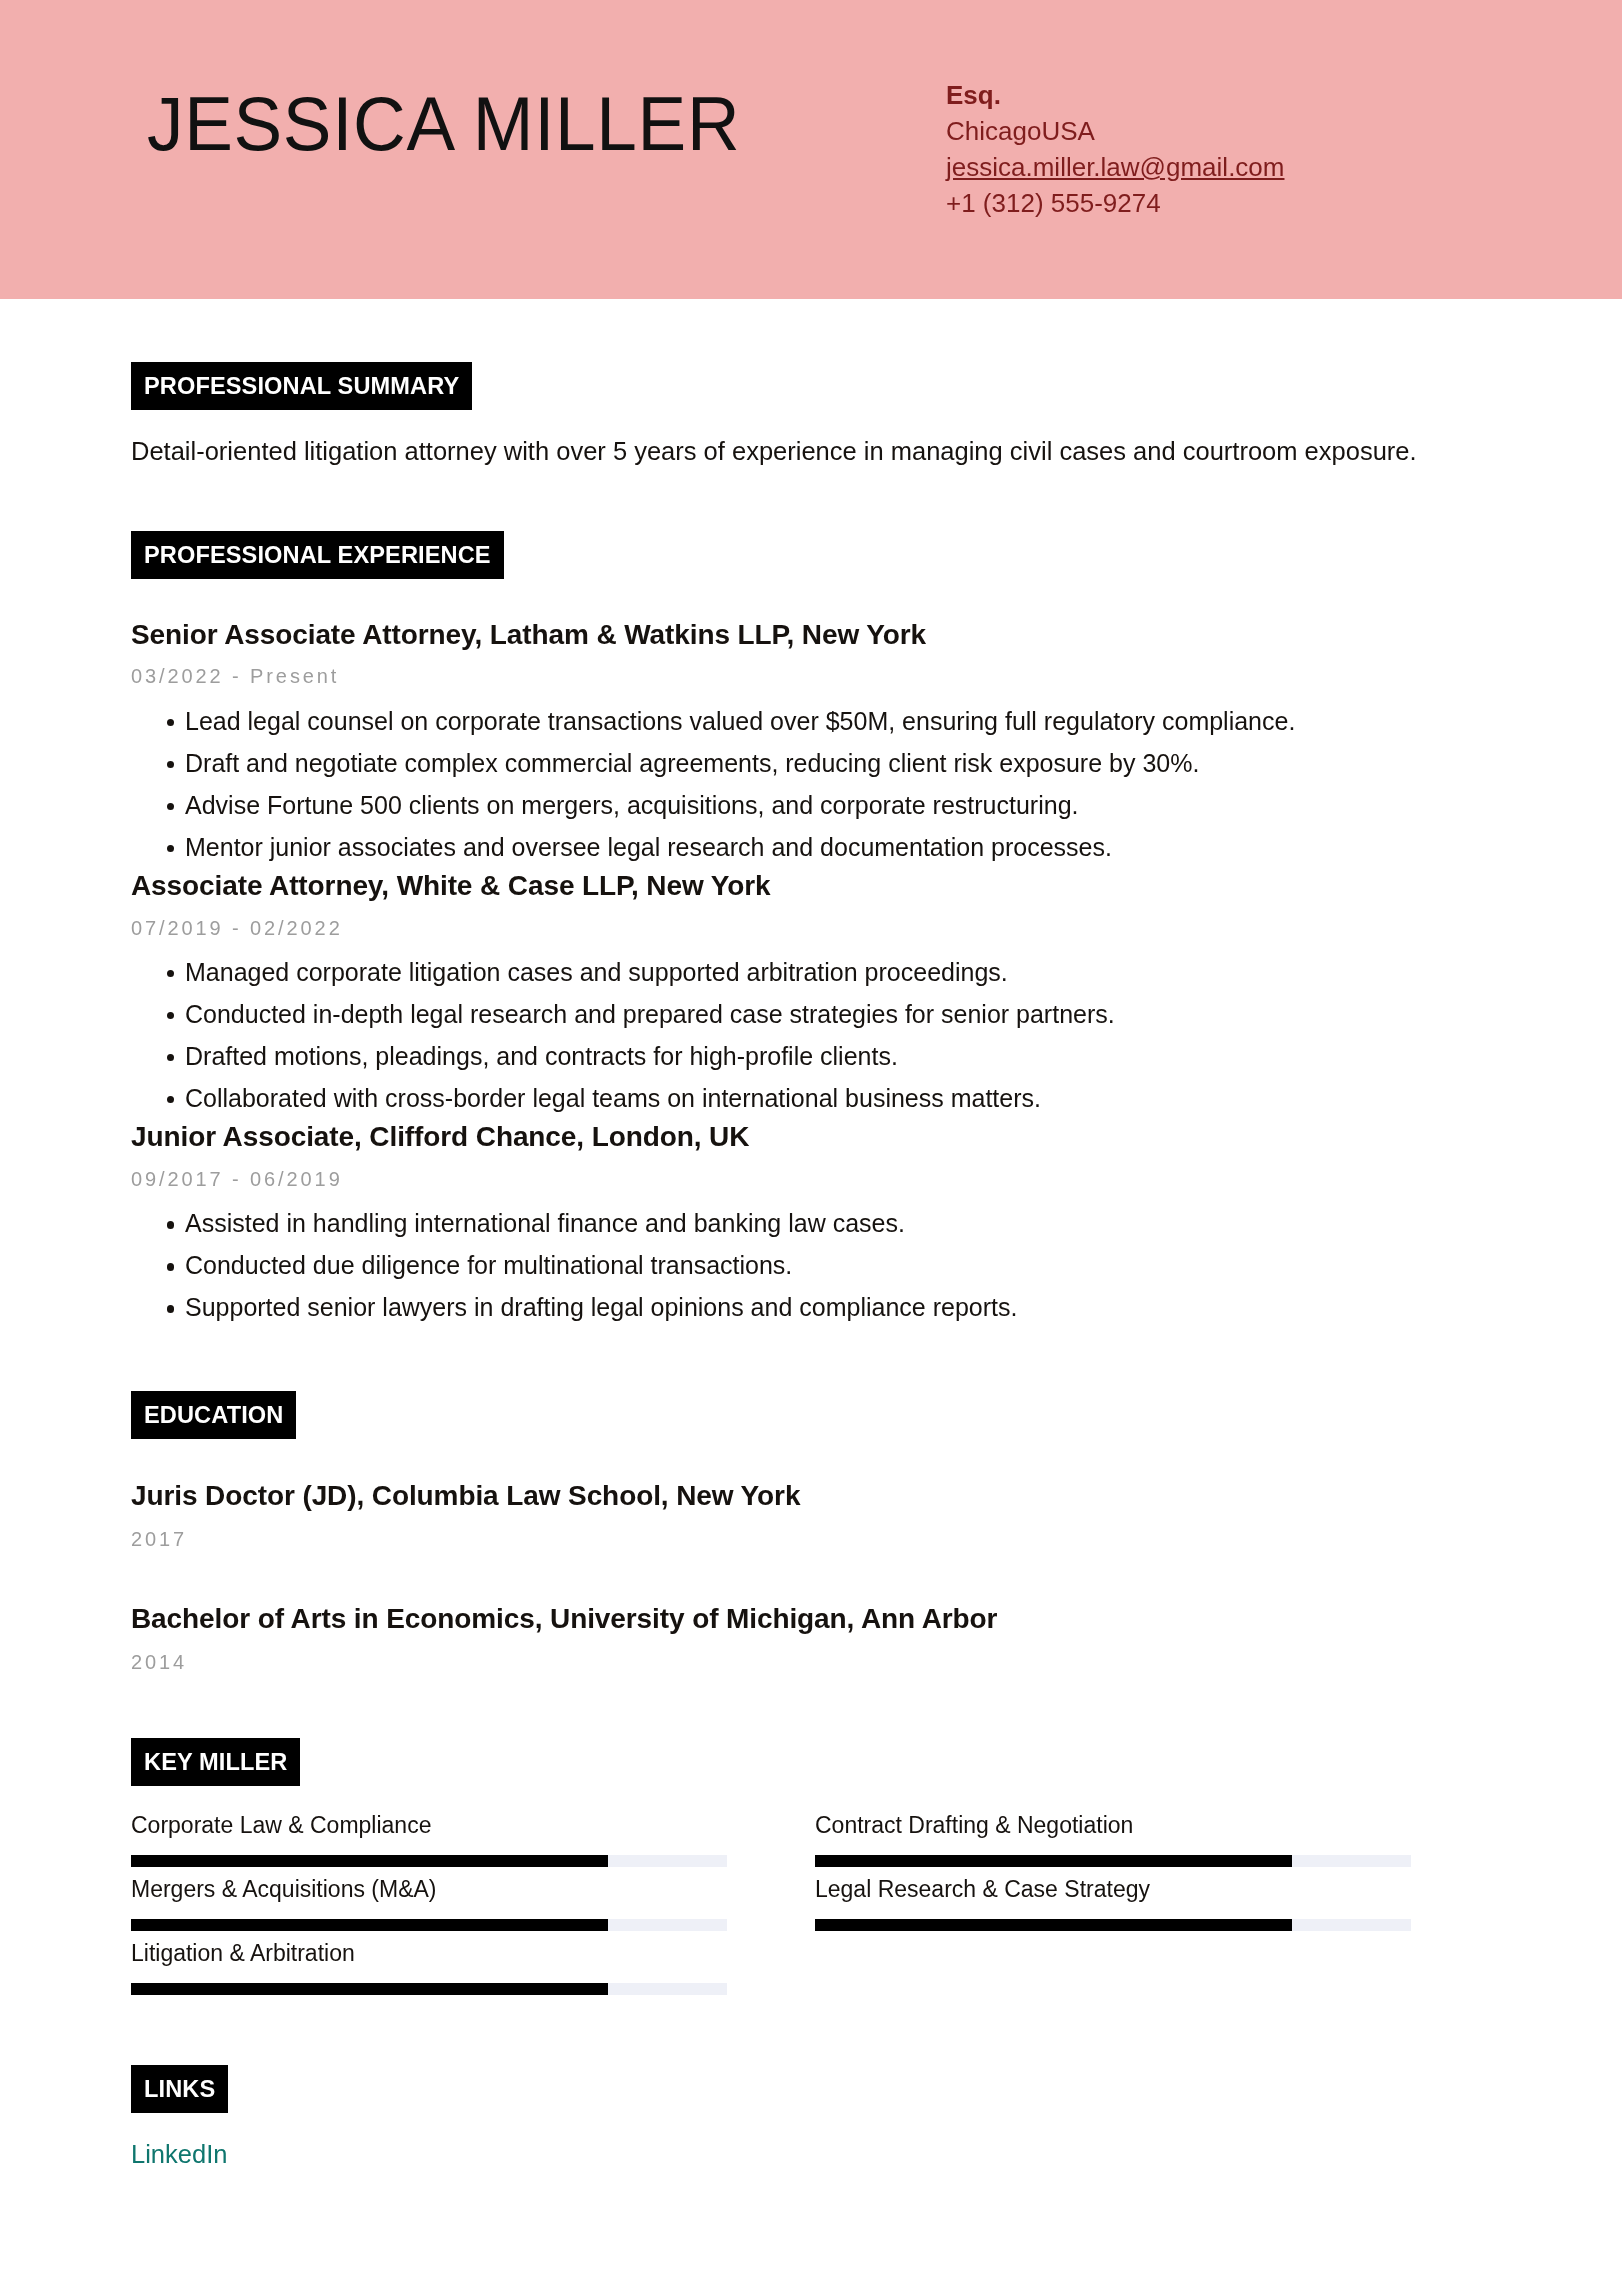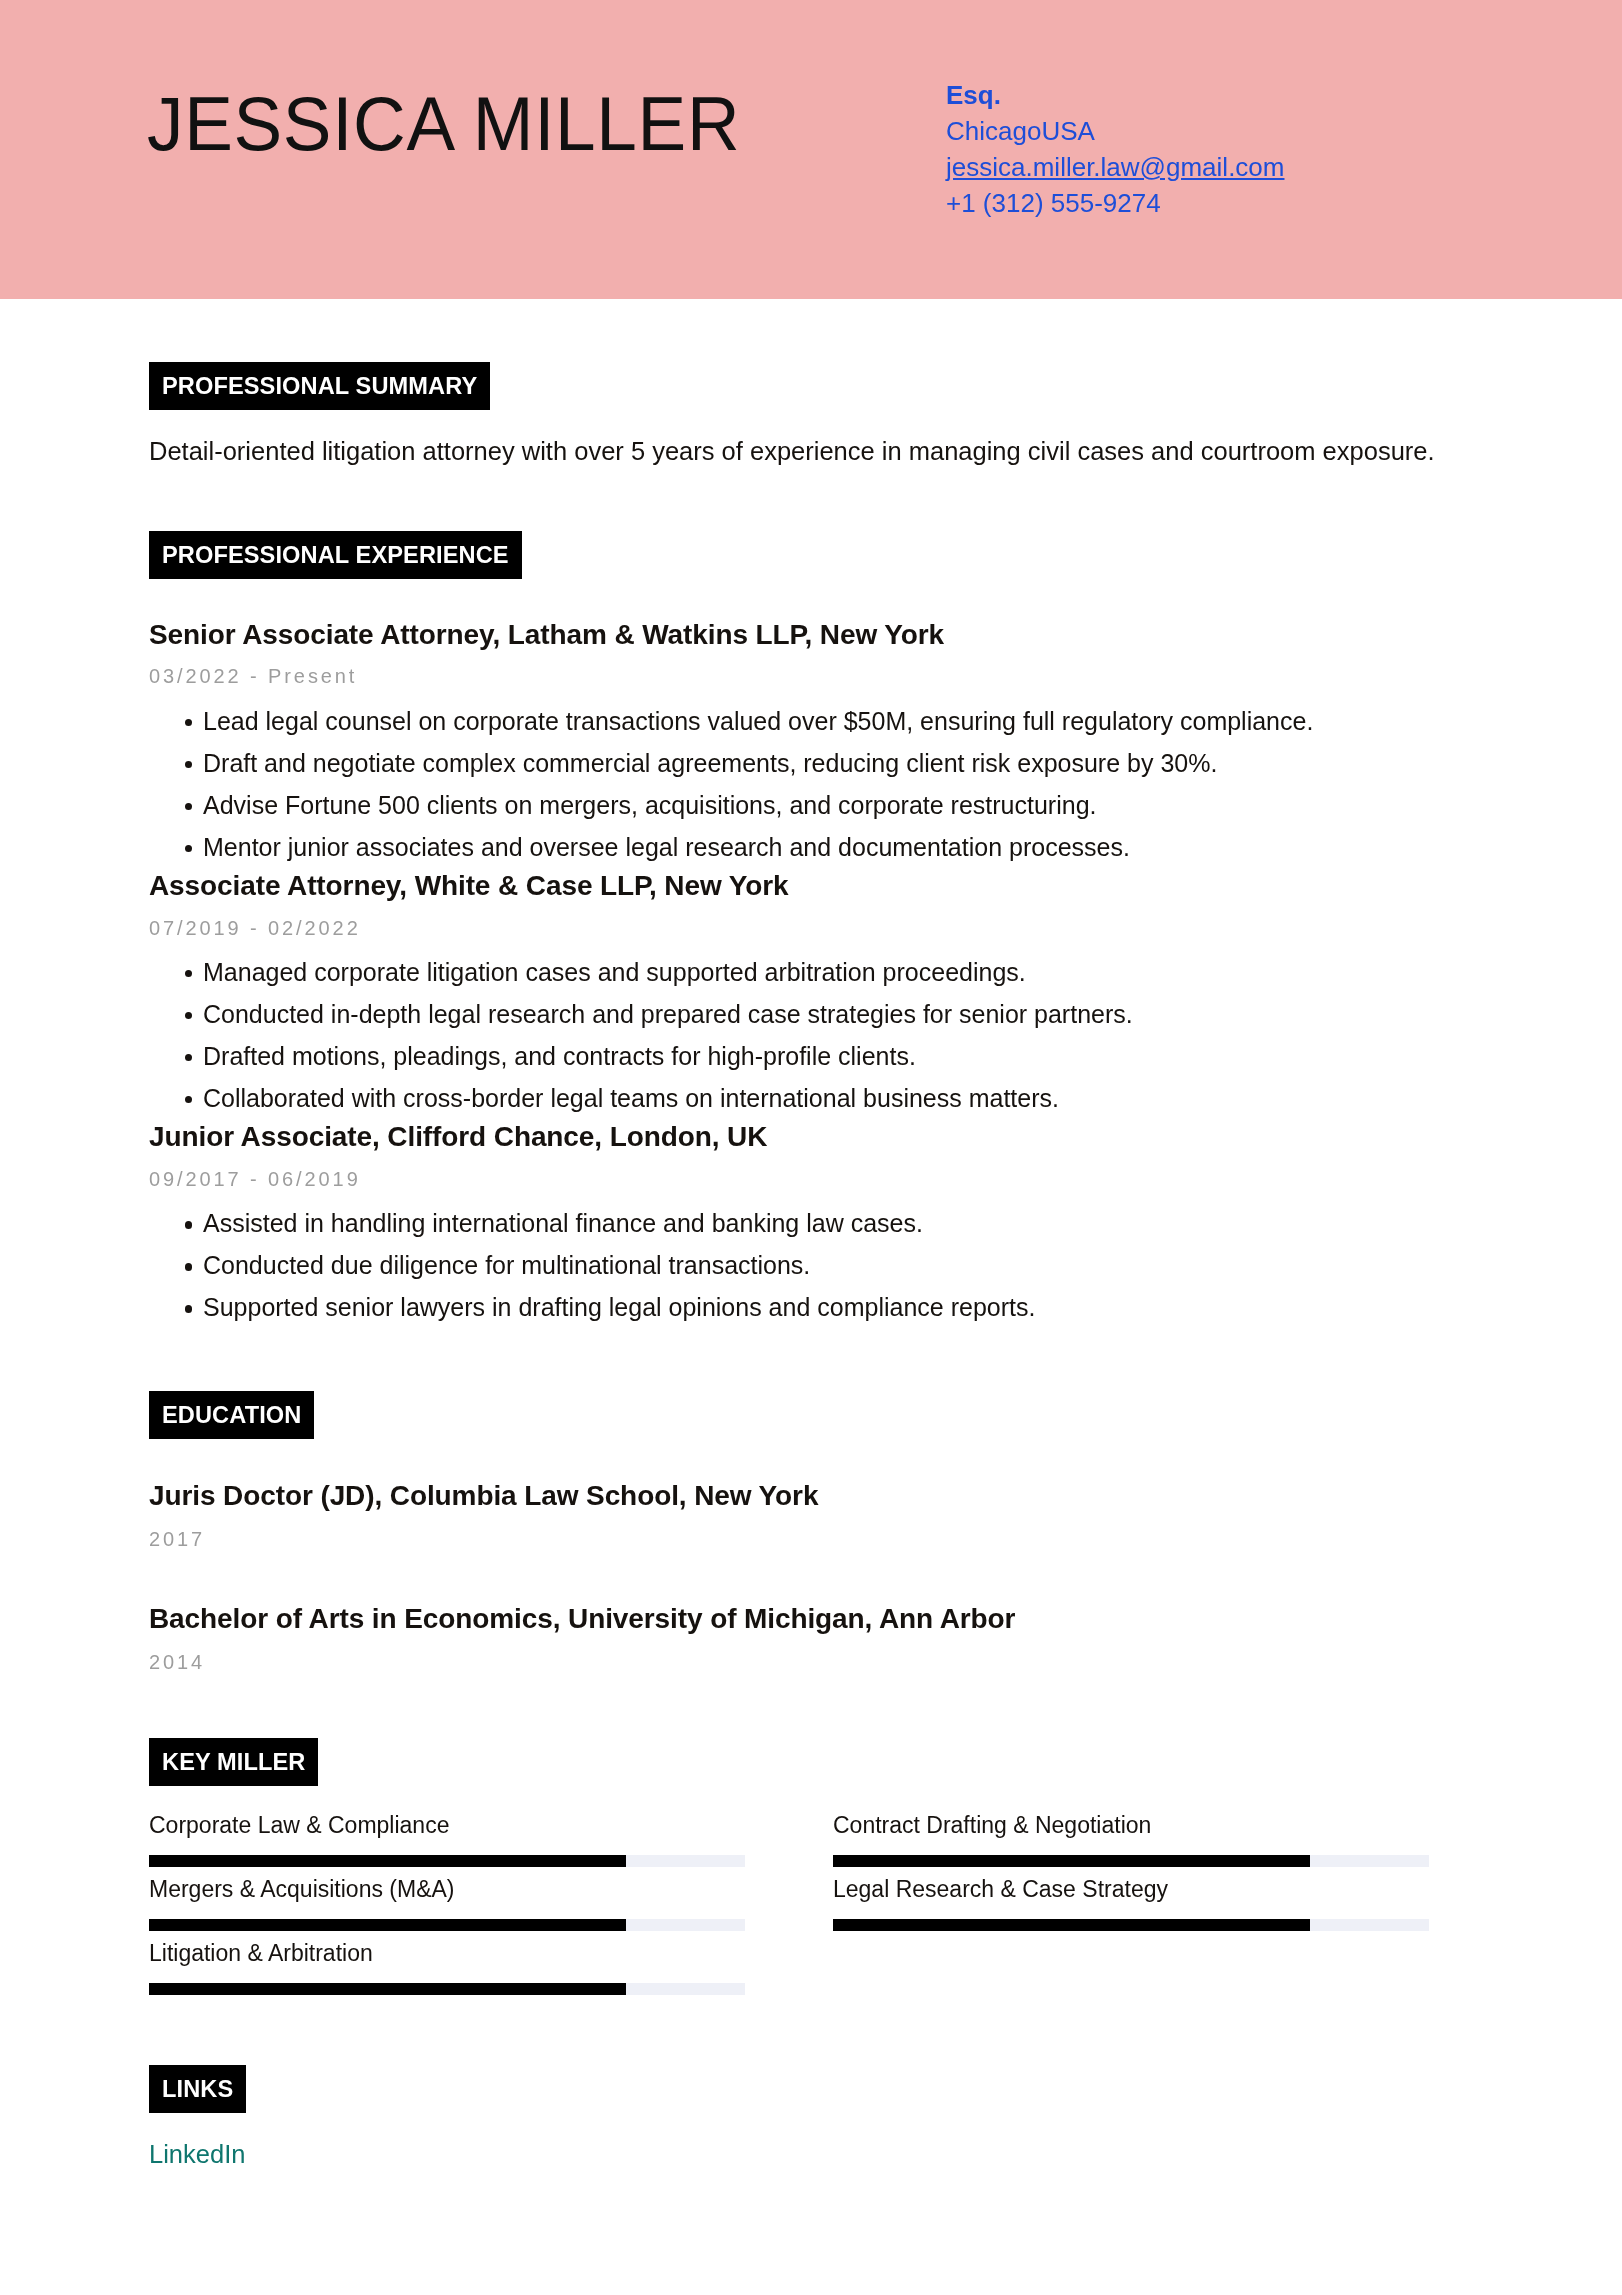--- a/index.html
+++ b/index.html
@@ -35,30 +35,30 @@
   }
   .contact {
     position:absolute;
     left:946px;
     top:77px;
     width:628px;
   }
   .contact .line {
     font-size:26px;
     line-height:36px;
-    color:#1d4ed8;
+    color:#7f1d1d;
     white-space:nowrap;
   }
   .contact .line.bold { font-weight:700; }
   .contact .line.link { text-decoration:underline; }
 
   
   .content {
     position:absolute;
-    left:149px;
+    left:131px;
     top:299px;
     width:1328px;
   }
 
   .section { margin-bottom:0; }
 
   .badge {
     display:inline-block;
     background:#000000;
     color:#ffffff;

